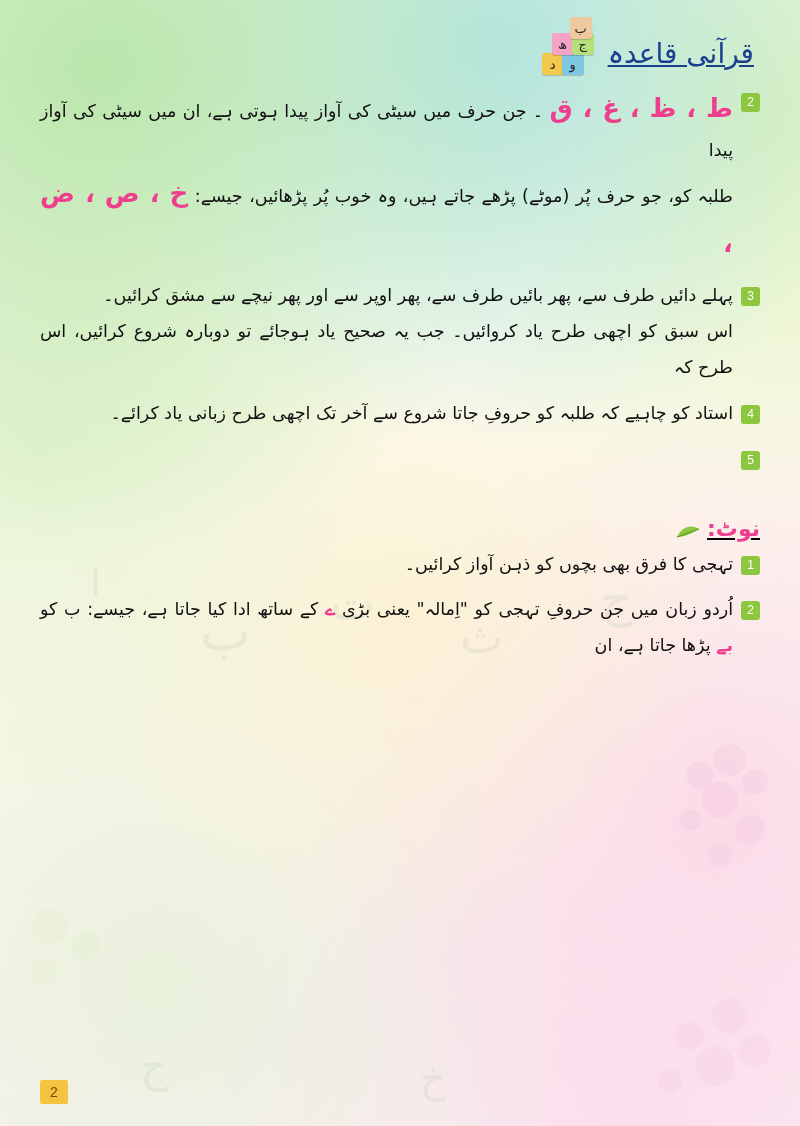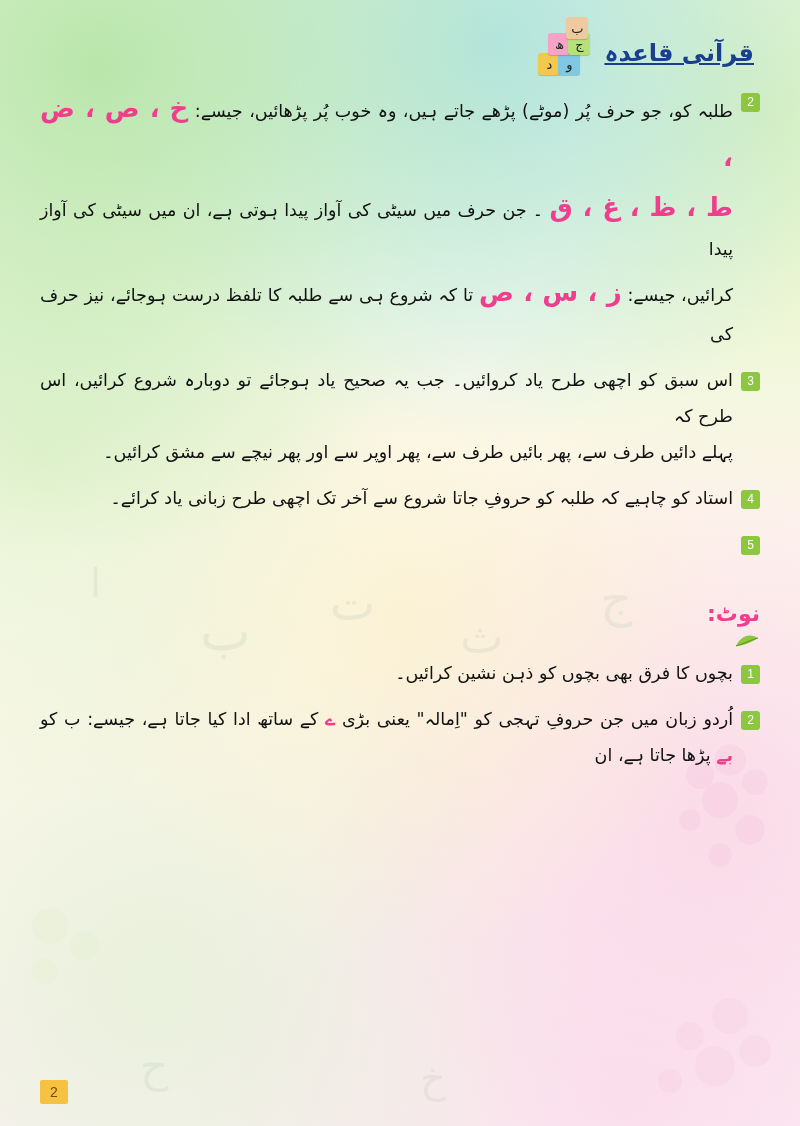--- a/index.html
+++ b/index.html
@@ -56,23 +56,23 @@
   .header {
     display: flex;
     flex-direction: row;
     align-items: center;
     justify-content: flex-start;
     gap: 10px;
     height: 62px;
     padding-right: 6px;
   }
   .header-title {
-    font-size: 24px;
+    font-size: 28px;
     color: #1b3f8f;
-    font-weight: bold;
+    font-weight: normal;
     text-decoration: underline;
     letter-spacing: 0.5px;
     white-space: nowrap;
   }
   .blocks {
     position: relative;
     width: 58px;
     height: 48px;
   }
   .blk {
@@ -130,23 +130,23 @@
     color: #ef3e8e;
     font-weight: bold;
     line-height: 1.9;
   }
 
   
   .note-wrap {
     margin-top: 46px;
     margin-bottom: 6px;
     display: flex;
-    flex-direction: column;
-    align-items: flex-start;
+    align-items: flex-end;
     gap: 6px;
+    text-decoration: underline;
   }
   .note-title {
     font-size: 22px;
     color: #ef3e8e;
     font-weight: bold;
   }
   .note-deco { width: 26px; height: 18px; }
 
   
   .pagenum {
@@ -216,31 +216,30 @@
         <div class="blk blk4">ج</div>
         <div class="blk blk5">ب</div>
       </div>
     </div>
 
     <div>
 
       <div class="item">
         <div class="num" style="background:#8dc63f">2</div>
         <div class="body">
+          <div><span class="big-letters">ط ، ظ ، غ ، ق</span> ۔ جن حرف میں سیٹی کی آواز پیدا ہوتی ہے، ان میں سیٹی کی آواز پیدا</div>
           <div>طلبہ کو، جو حرف پُر (موٹے) پڑھے جاتے ہیں، وہ خوب پُر پڑھائیں، جیسے: <span class="big-letters">خ ، ص ، ض ،</span></div>
-          <div><span class="big-letters">ط ، ظ ، غ ، ق</span> ۔ جن حرف میں سیٹی کی آواز پیدا ہوتی ہے، ان میں سیٹی کی آواز پیدا</div>
-          <div>کرائیں، جیسے: <span class="big-letters">ز ، س ، ص</span> تا کہ شروع ہی سے طلبہ کا تلفظ درست ہوجائے، نیز حرف کی</div>
         </div>
       </div>
 
       <div class="item">
         <div class="num" style="background:#8dc63f">3</div>
         <div class="body">
+          <div>پہلے دائیں طرف سے، پھر بائیں طرف سے، پھر اوپر سے اور پھر نیچے سے مشق کرائیں۔</div>
           <div>اس سبق کو اچھی طرح یاد کروائیں۔ جب یہ صحیح یاد ہوجائے تو دوبارہ شروع کرائیں، اس طرح کہ</div>
-          <div>پہلے دائیں طرف سے، پھر بائیں طرف سے، پھر اوپر سے اور پھر نیچے سے مشق کرائیں۔</div>
         </div>
       </div>
 
       <div class="item">
         <div class="num" style="background:#8dc63f">4</div>
         <div class="body">
           <div>استاد کو چاہیے کہ طلبہ کو حروفِ جاتا شروع سے آخر تک اچھی طرح زبانی یاد کرائے۔</div>
         </div>
       </div>
 
@@ -257,21 +256,21 @@
         <path d="M2 14 C8 2, 18 2, 24 6 C18 10, 10 14, 2 14 Z" fill="#8dc63f"></path>
         <path d="M2 14 C10 12, 16 8, 24 6" stroke="#5f9024" fill="none" stroke-width="1"></path>
       </svg>
     </div>
 
     <div>
 
       <div class="item">
         <div class="num" style="background:#8dc63f">1</div>
         <div class="body">
-          <div>بچوں کا فرق بھی بچوں کو ذہن نشین کرائیں۔</div>
+          <div>تہجی کا فرق بھی بچوں کو ذہن آواز کرائیں۔</div>
         </div>
       </div>
 
       <div class="item">
         <div class="num" style="background:#8dc63f">2</div>
         <div class="body">
           <div>اُردو زبان میں جن حروفِ تہجی کو "اِمالہ" یعنی بڑی <span class="hl">ے</span> کے ساتھ ادا کیا جاتا ہے، جیسے: ب کو <span class="hl">بے</span> پڑھا جاتا ہے، ان</div>
 
         </div>
       </div>

